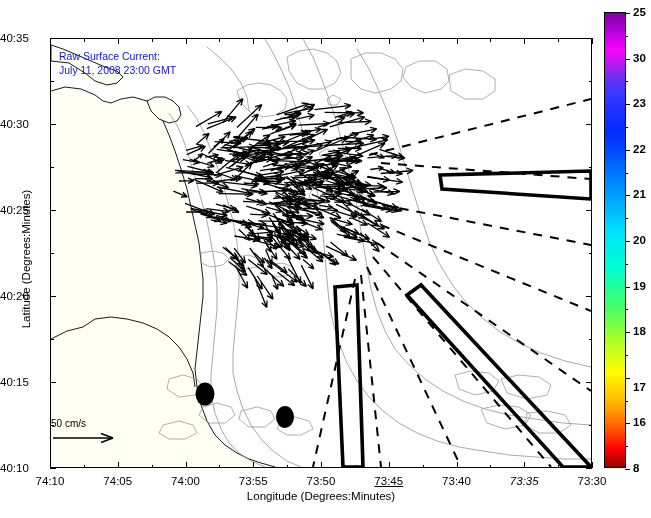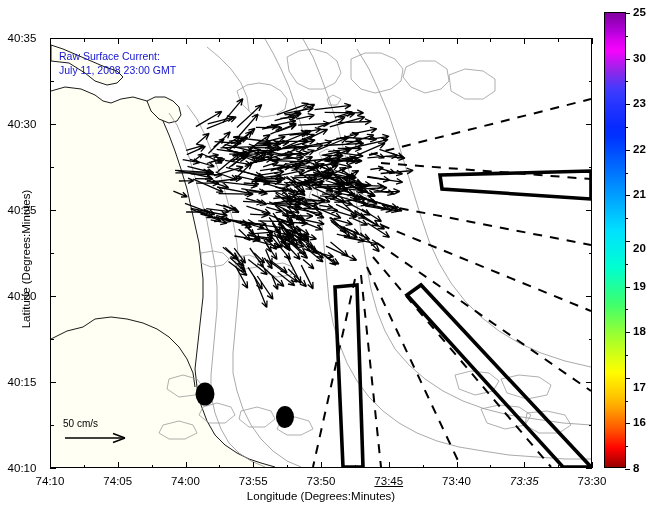--- a/index.html
+++ b/index.html
@@ -24,37 +24,37 @@
   }
   .plot-inner{position:absolute;left:0;top:0;width:100%;height:100%;}
 
   
   .annot{
     position:absolute;left:8px;top:10px;color:#1414d2;font-size:10.5px;
     line-height:14px;white-space:nowrap;
   }
 
   
-  .scalebar{position:absolute;left:12px;bottom:18px;width:90px;margin-top:31px;}
+  .scalebar{position:absolute;left:0;bottom:18px;width:90px;margin-top:31px;}
   .scalebar .lbl{font-size:10px;color:#000;margin-bottom:2px;}
 
   
   .tick{position:absolute;background:#000;}
   .xtick{width:1px;height:6px;bottom:0;}
   .xtick.minor{height:3.5px;}
   .ytick{height:1px;width:6px;left:0;}
   .ytick.minor{width:3.5px;}
 
   .xlab{
     position:absolute;font-size:11.5px;color:#000;
     transform:translateX(-50%);white-space:nowrap;
   }
   .ylab{
     position:absolute;font-size:11.5px;color:#000;
-    transform:translateY(-50%);white-space:nowrap;text-align:center;
+    transform:translateY(-50%);white-space:nowrap;text-align:left;
   }
 
   .axis-title{position:absolute;font-size:11.5px;color:#000;white-space:nowrap;}
   #x-axis-title{left:50px;width:542px;top:490px;text-align:center;}
   #y-axis-title{
     left:-84px;top:253px;width:220px;text-align:center;
     transform:rotate(-90deg);transform-origin:center center;
   }
 
   
@@ -724,21 +724,21 @@
         <div class="cbtick minor" style="top: 22.8px;"></div>
         <div class="cbtick" style="top: 0px;"></div>
       </div>
   </div>
   <div id="cblabels">
       <div class="cblab" style="top: 468px;">8</div>
       <div class="cblab" style="top: 422.4px;">16</div>
       <div class="cblab" style="top: 387px;">17</div>
       <div class="cblab" style="top: 331.2px;">18</div>
       <div class="cblab" style="top: 285.6px;">19</div>
-      <div class="cblab" style="top: 248px;">20</div>
+      <div class="cblab" style="top: 240px;">20</div>
       <div class="cblab" style="top: 194.4px;">21</div>
       <div class="cblab" style="top: 148.8px;">22</div>
       <div class="cblab" style="top: 103.2px;">23</div>
       <div class="cblab" style="top: 57.6px;">30</div>
       <div class="cblab" style="top: 12px;">25</div>
     </div>
 
 </div>
 
 </body></html>

